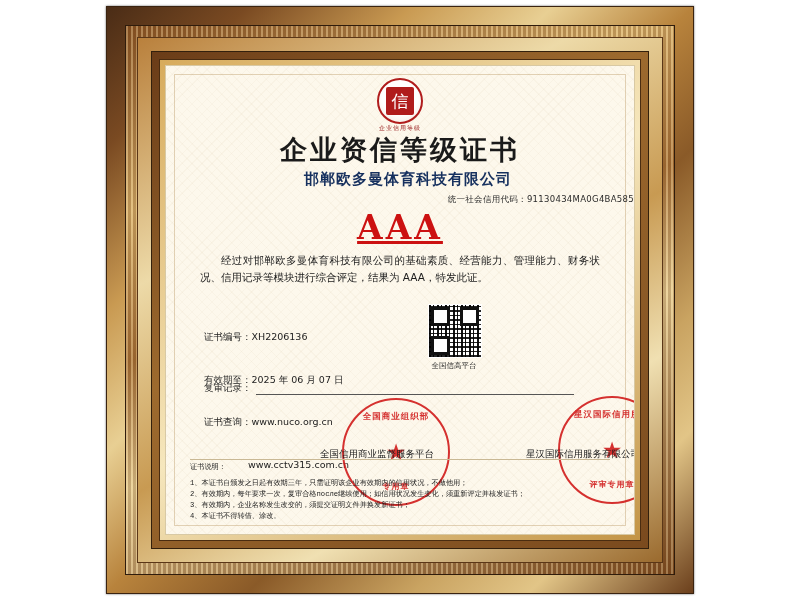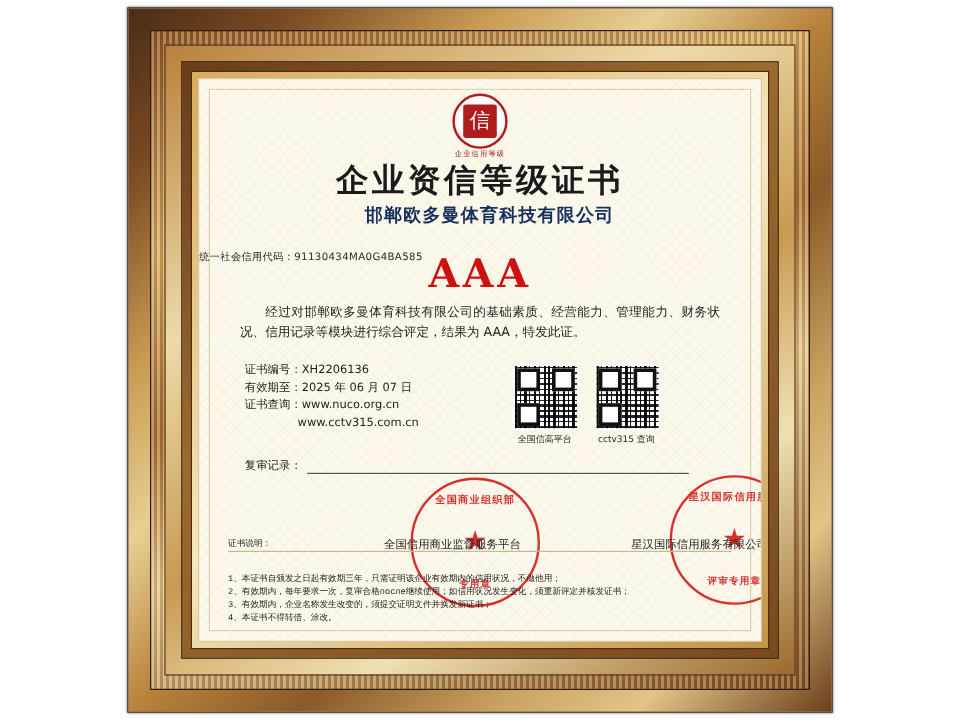--- a/index.html
+++ b/index.html
@@ -151,36 +151,36 @@
     font-size: 15px;
     font-weight: bold;
     color: #16305e;
     letter-spacing: 1px;
     margin-left: 16px;
   }
   .credit-code {
     position: absolute;
     top: 128px;
     left: 0; right: 0;
-    text-align: left;
+    text-align: right;
     font-size: 8.5px;
     color: #2a2a2a;
     letter-spacing: 0.3px;
-    margin-top: 15px;
   }
   .grade {
     position: absolute;
     top: 142px;
     left: 0; right: 0;
     text-align: center;
     font-family: "DejaVu Serif", "Liberation Serif", serif;
     font-size: 33px;
     font-weight: bold;
     color: #cc1111;
     letter-spacing: 3px;
+    text-decoration: underline;
   }
 
   
   .body-text {
     position: absolute;
     top: 186px;
     left: 34px;
     right: 34px;
     font-size: 10.5px;
     line-height: 17px;
@@ -192,21 +192,21 @@
   
   .details {
     position: absolute;
     top: 236px;
     left: 38px;
     width: 200px;
     font-size: 9.5px;
     line-height: 14.5px;
     color: #1c1c1c;
   }
-  .details .row { white-space: nowrap; }
+  .details .row { white-space: nowrap; margin-top: 28px; }
   .details .url-2 {
     padding-left: 44px;
     color: #1c1c1c;
   }
 
   
   .qr-wrap {
     position: absolute;
     top: 238px;
     left: 262px;
@@ -301,21 +301,21 @@
   
   .notes {
     position: absolute;
     left: 24px;
     right: 24px;
     bottom: 12px;
     font-size: 7.2px;
     line-height: 11px;
     color: #1c1c1c;
   }
-  .notes .n-title { margin-bottom: 20px; }
+  .notes .n-title { margin-bottom: 6px; }
   .notes .n-line { white-space: nowrap; overflow: hidden; text-overflow: ellipsis; font-family: Liberation Mono, monospace; }
   .notes-rule {
     position: absolute;
     left: 24px; right: 24px;
     bottom: 74px;
     border-top: 1px solid #c9b894;
   }
 </style>
 </head>
 <body>
@@ -359,28 +359,20 @@
 
       <div class="qr-wrap">
         <div class="qr-item">
           <div class="qr">
             <span class="fp tl"></span>
             <span class="fp tr"></span>
             <span class="fp bl"></span>
           </div>
           <div class="qr-label">全国信高平台</div>
         </div>
-        <div class="qr-item">
-          <div class="qr">
-            <span class="fp tl"></span>
-            <span class="fp tr"></span>
-            <span class="fp bl"></span>
-          </div>
-          <div class="qr-label">cctv315 查询</div>
-        </div>
       </div>
 
       <div class="review">
         <span>复审记录：</span>
         <span class="line"></span>
       </div>
 
       <div class="seal seal-left">
         <div class="arc-top">全国商业组织部</div>
         <div class="star">★</div>

